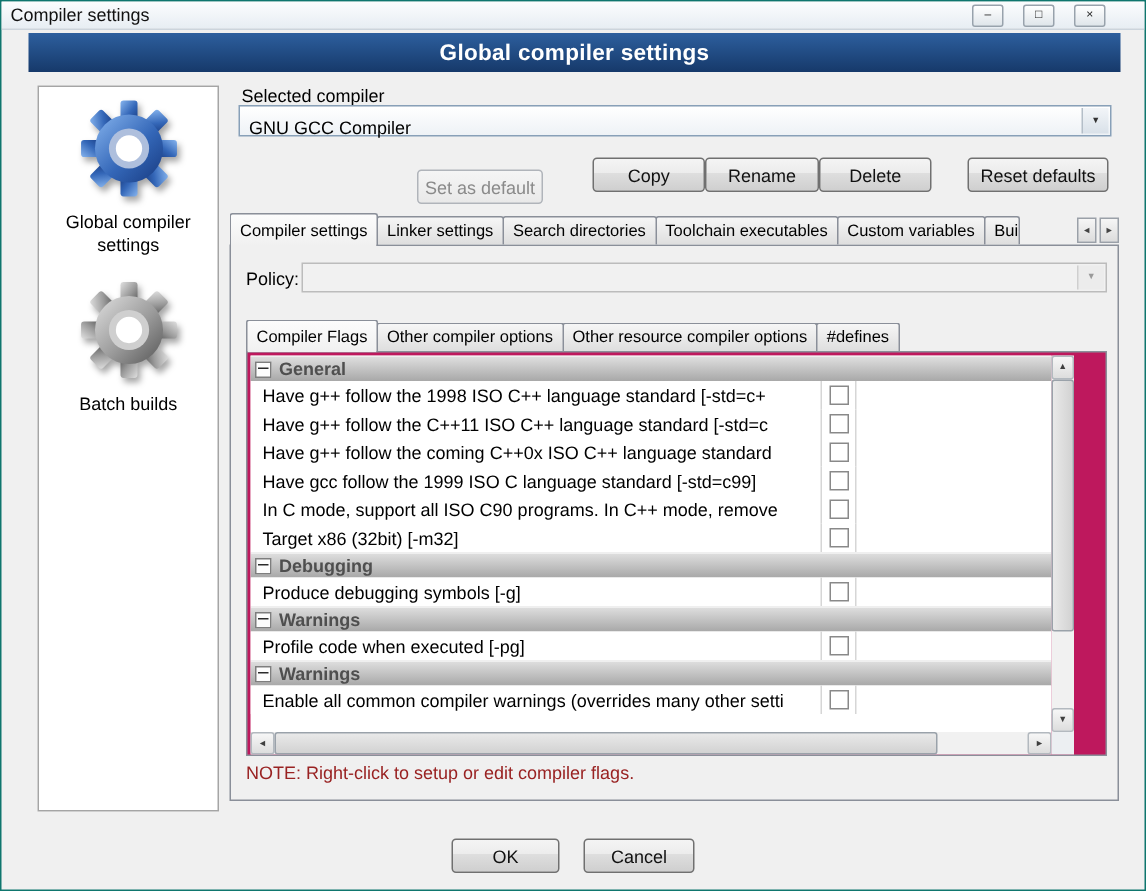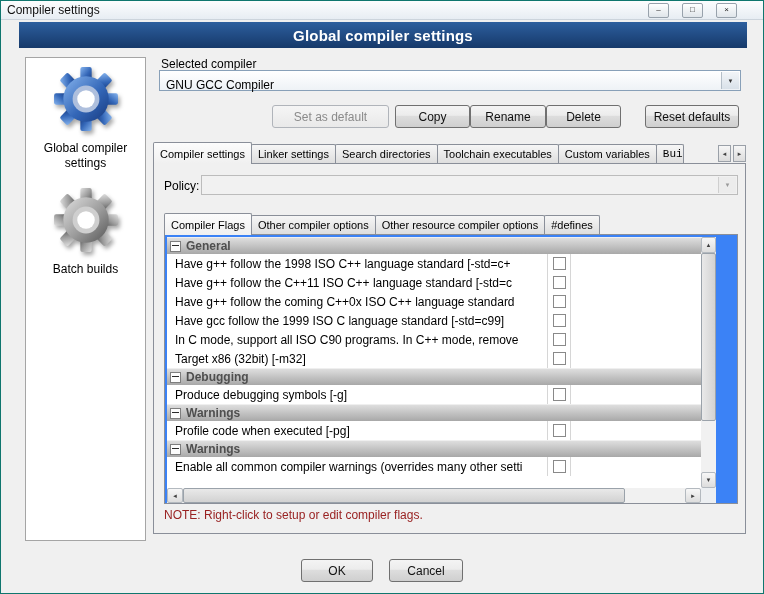--- a/index.html
+++ b/index.html
@@ -34,41 +34,41 @@
   .combo-main{left:6px;top:17px;width:582px;height:21px;}
   .combo-value{white-space:nowrap;overflow:hidden;}
   .combo-arrow{position:absolute;right:1px;top:1px;bottom:1px;width:17px;background:linear-gradient(#f2f5f8,#d9e1e9);border-left:1px solid #b4bec8;display:flex;align-items:center;justify-content:center;font-size:6px;color:#333;}
   .combo.disabled{background:#f1f1f1;border-color:#bcbcbc;color:#8a8a8a;}
   .combo.disabled .combo-arrow{background:#ececec;border-left-color:#cfcfcf;color:#9a9a9a;}
 
   .btn{border:1px solid #707070;border-radius:3px;background:linear-gradient(#f4f4f4 0%,#ececec 45%,#dedede 46%,#cfcfcf 100%);display:flex;align-items:center;justify-content:center;font-size:12px;color:#111;box-sizing:border-box;}
   .btn.disabled{color:#8a8a8a;border-color:#b0b4ba;background:linear-gradient(#f5f5f5,#e9e9e9);}
   .btn-row{position:absolute;left:0;top:52px;width:594px;height:23px;}
   .btn-row .btn{position:absolute;top:0;height:23px;}
-  #btn-set-default{left:119px;width:117px;}
+  #btn-set-default{left:125px;width:84px;margin-top:8px;}
   #btn-copy{left:242px;width:75px;}
   #btn-rename{left:317px;width:76px;}
   #btn-delete{left:393px;width:75px;}
   #btn-reset{left:492px;width:94px;}
 
   
   .tabstrip{position:absolute;display:flex;align-items:flex-end;z-index:2;overflow:hidden;}
   #main-tabs{left:0;top:89px;width:594px;height:22px;}
   #sub-tabs{left:10px;top:49px;width:574px;height:22px;}
   .tab{height:19px;margin-bottom:1px;margin-right:-1px;padding:0 6px;display:flex;align-items:center;background:linear-gradient(#f6f6f6,#dedede);border:1px solid #8a8f99;border-bottom:none;border-radius:2px 2px 0 0;font-size:11px;white-space:nowrap;box-sizing:border-box;flex:0 0 auto;}
   .tab.active{height:22px;margin-bottom:0;background:linear-gradient(#fcfcfc,#f0f0f0);position:relative;z-index:3;}
-  #main-tabs .tab:last-child{max-width:34px;overflow:hidden;padding-right:0;font-family:Liberation Mono, monospace;}
+  #main-tabs .tab:last-child{max-width:34px;overflow:hidden;padding-right:0;}
   .tab-scrollers{position:absolute;right:1px;bottom:2px;display:flex;gap:2px;z-index:4;background:#f0f0f0;padding-left:2px;}
   .tab-scroll-btn{width:13px;height:17px;border:1px solid #9aa0a8;background:linear-gradient(#f6f6f6,#dcdcdc);display:flex;align-items:center;justify-content:center;font-size:6px;color:#444;box-sizing:border-box;}
 
   .tab-panel{position:absolute;left:0;top:110px;width:593px;height:371px;border:1px solid #8a8f99;background:#f0f0f0;box-sizing:border-box;z-index:1;}
   .policy-label{position:absolute;left:10px;top:15px;}
   .combo-policy{left:47px;top:11px;width:537px;height:20px;}
 
-  .sub-panel{position:absolute;left:10px;top:70px;width:574px;height:270px;border:1px solid #8a8f99;background:#3b82f6;box-sizing:border-box;z-index:1;}
+  .sub-panel{position:absolute;left:10px;top:70px;width:574px;height:270px;border:1px solid #8a8f99;background:#be185d;box-sizing:border-box;z-index:1;}
   .flags-viewport{position:absolute;left:2px;top:2px;width:534px;height:251px;background:#fff;overflow:hidden;}
 
   .cat-row{height:17px;display:flex;align-items:center;background:linear-gradient(#dedede,#a8a8a8);border-top:1px solid #efefef;color:var(--category-text,#4f4f4f);font-weight:bold;box-sizing:border-box;}
   .collapse-box{width:9px;height:9px;border:1px solid #7e7e7e;background:#fcfcfc;margin:0 5px 0 3px;position:relative;flex:0 0 auto;}
   .collapse-box::after{content:"";position:absolute;left:1px;right:1px;top:3px;height:1px;background:#2a2a2a;}
   .opt-row{height:19px;display:flex;align-items:stretch;background:#fff;}
   .opt-label{width:381px;padding-left:8px;display:flex;align-items:center;white-space:nowrap;overflow:hidden;border-right:1px solid #d6d6d6;box-sizing:border-box;flex:0 0 auto;}
   .cb-cell{width:23px;display:flex;align-items:center;justify-content:center;border-right:1px solid #d6d6d6;box-sizing:border-box;flex:0 0 auto;}
   .checkbox{width:13px;height:13px;border:1px solid #898989;background:#fff;box-sizing:border-box;}
 

